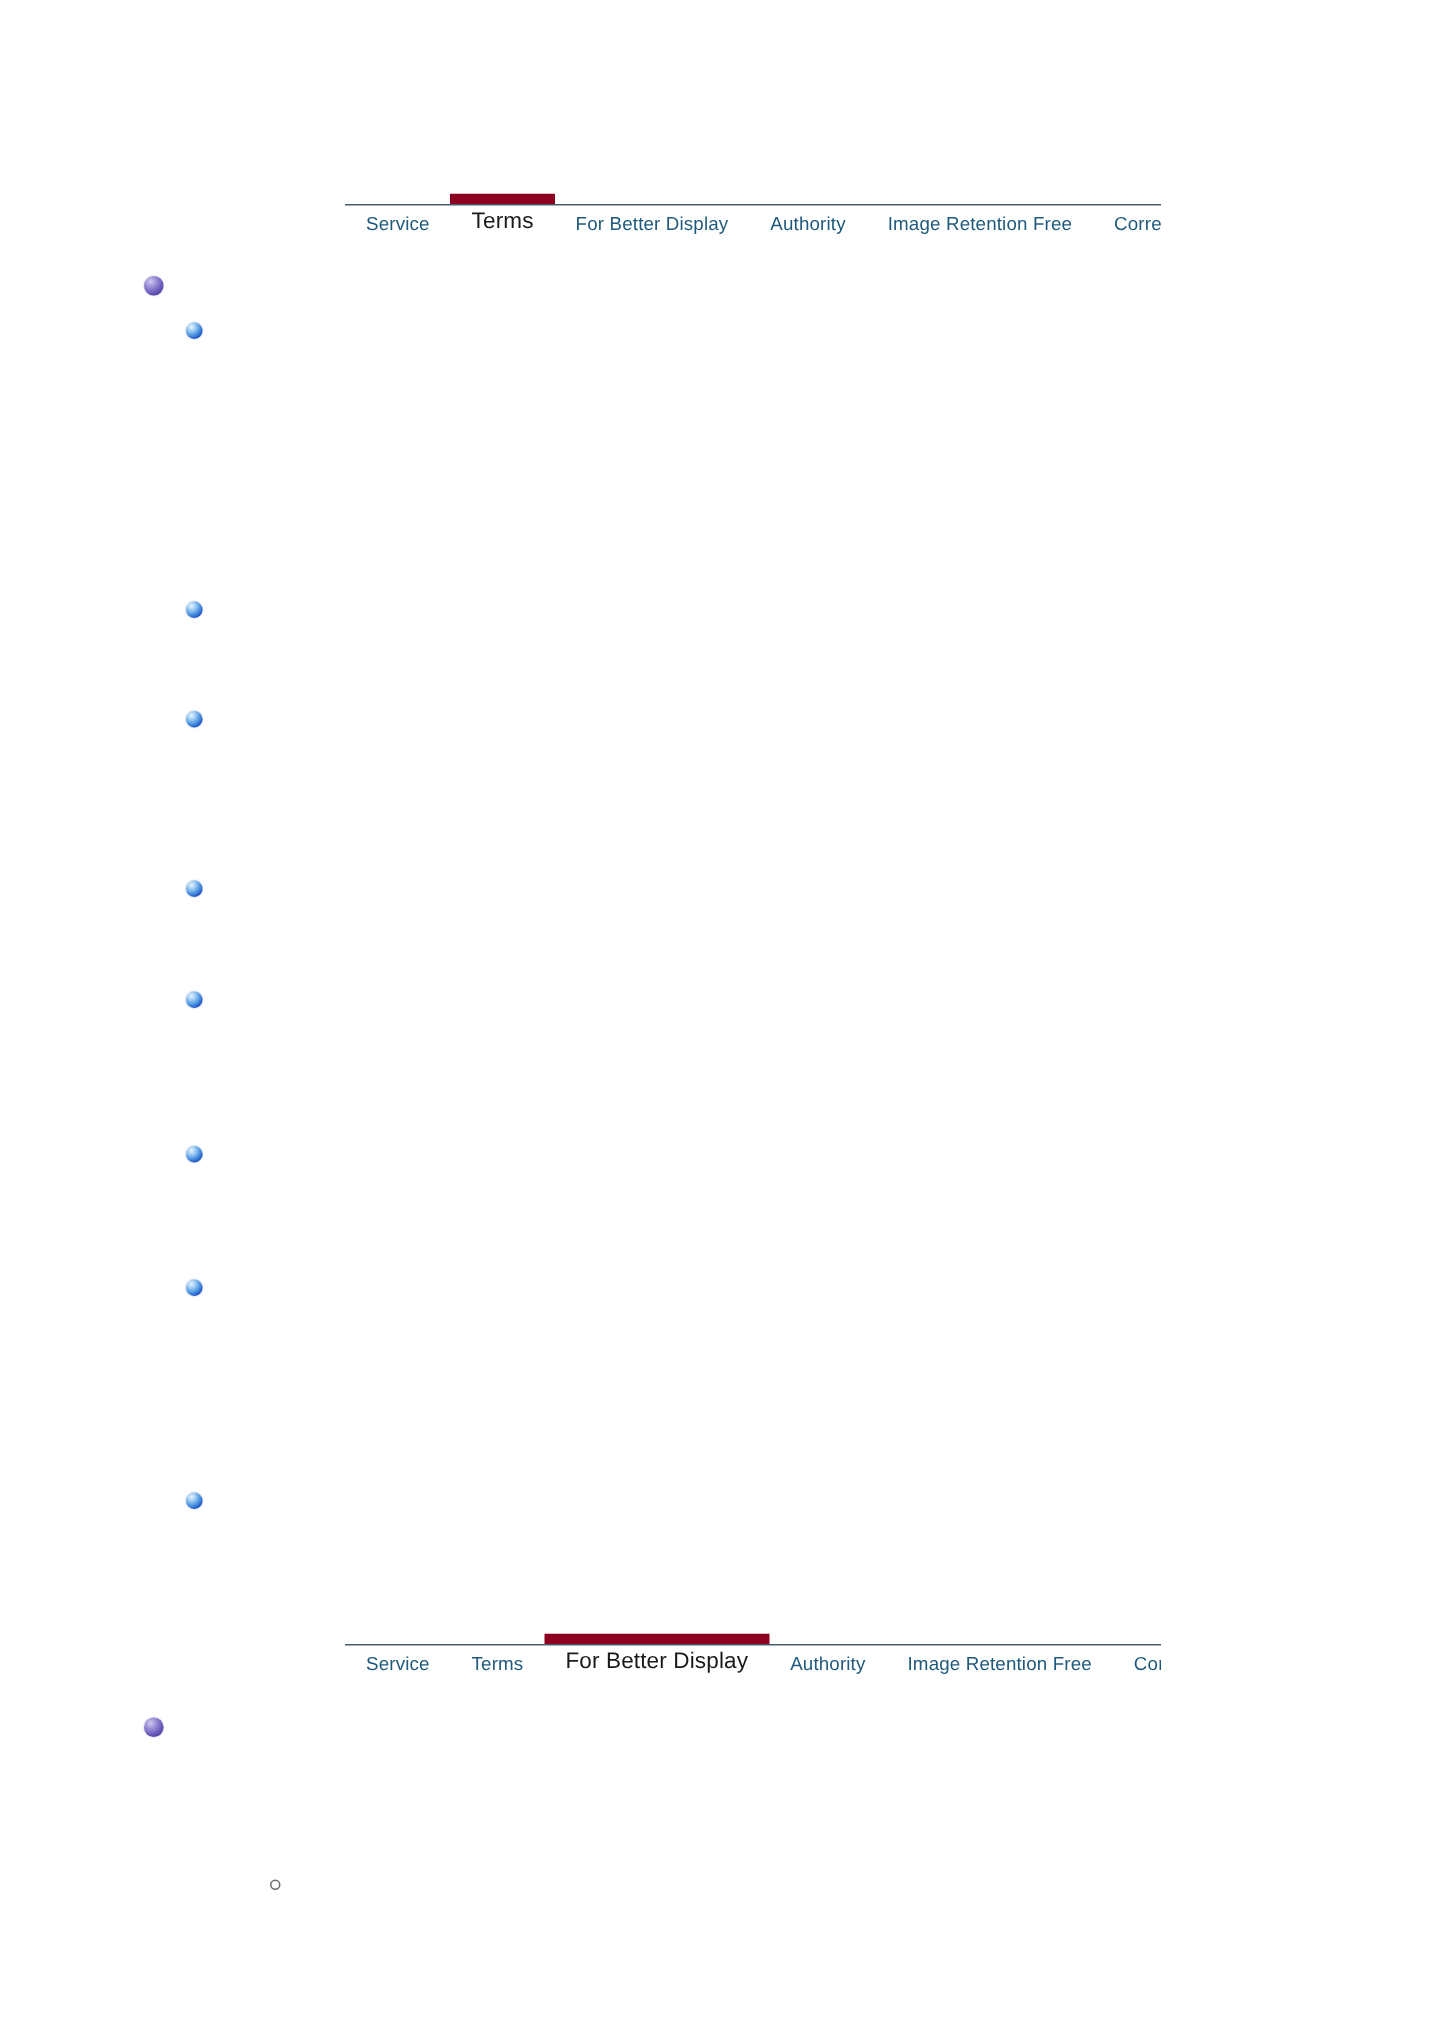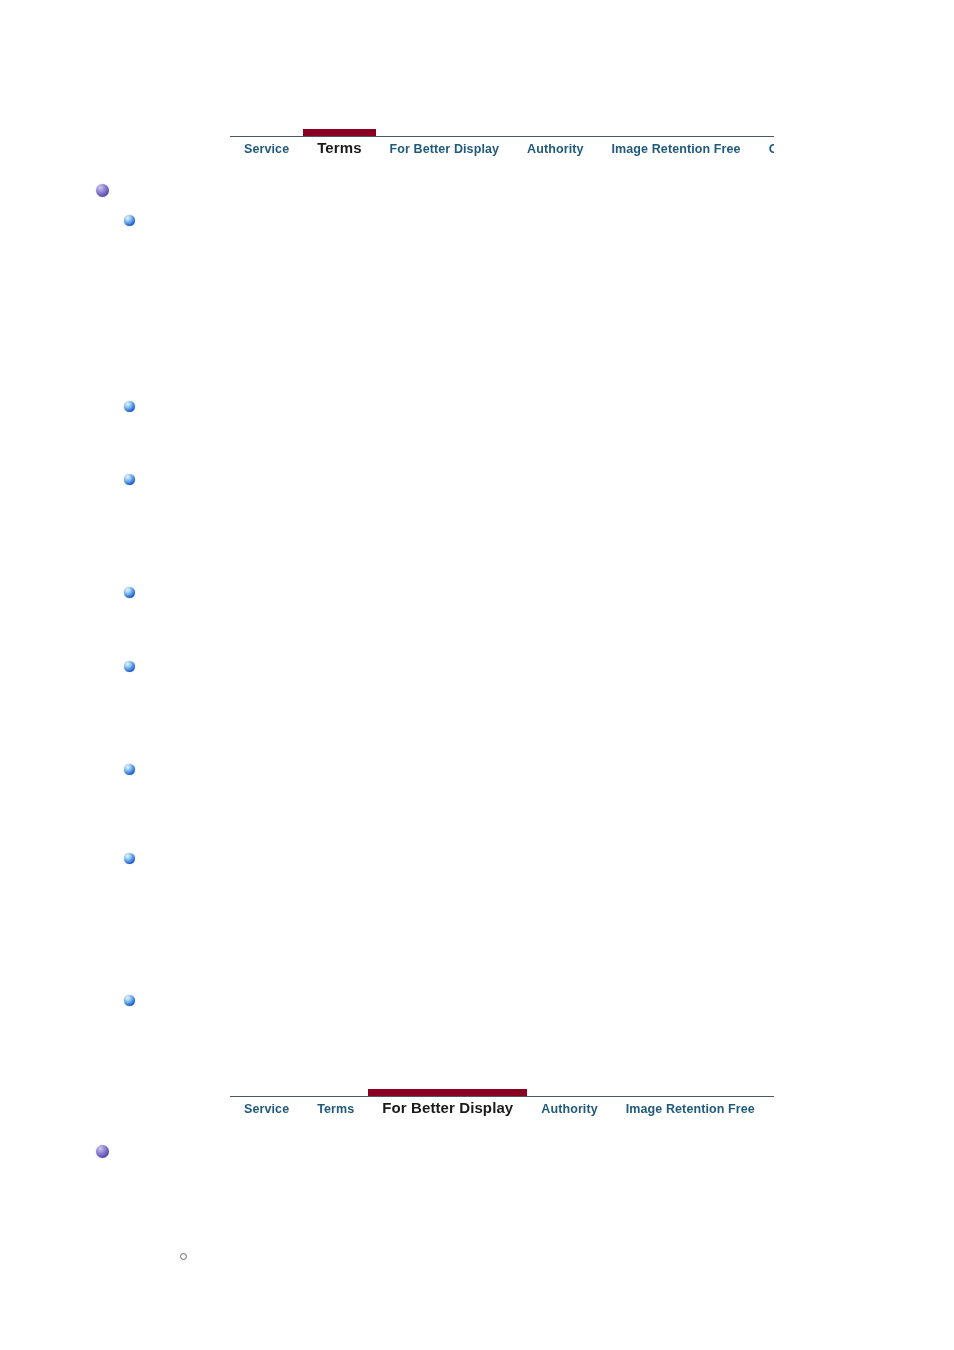--- a/index.html
+++ b/index.html
@@ -48,21 +48,20 @@
     display: flex;
     align-items: flex-start;
   }
   .tab {
     position: relative;
     display: inline-block;
     padding: 0 0 0 0;
     box-sizing: border-box;
     text-align: center;
     cursor: pointer;
-    font-weight: bold;
   }
   .tab .tab-bar {
     display: block;
     height: 7px;
     width: 100%;
     background: transparent;
   }
   .tab.active .tab-bar {
     background: #8c0021;
   }

